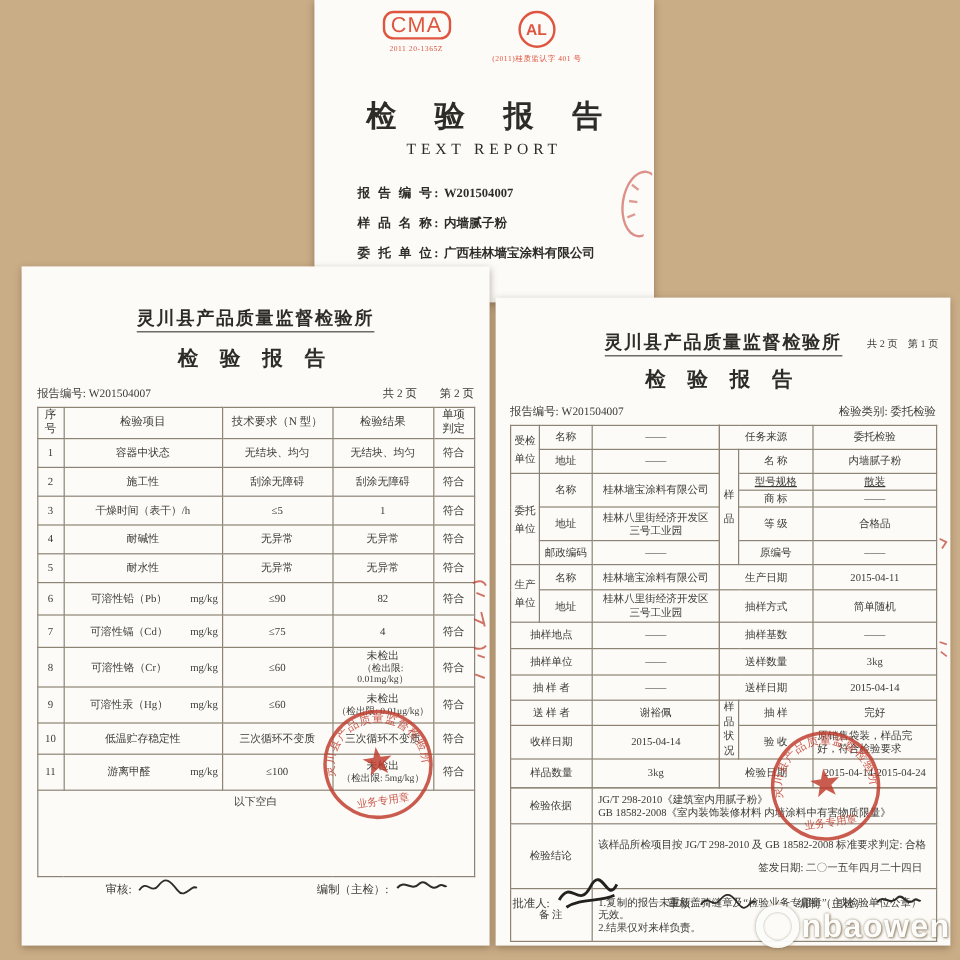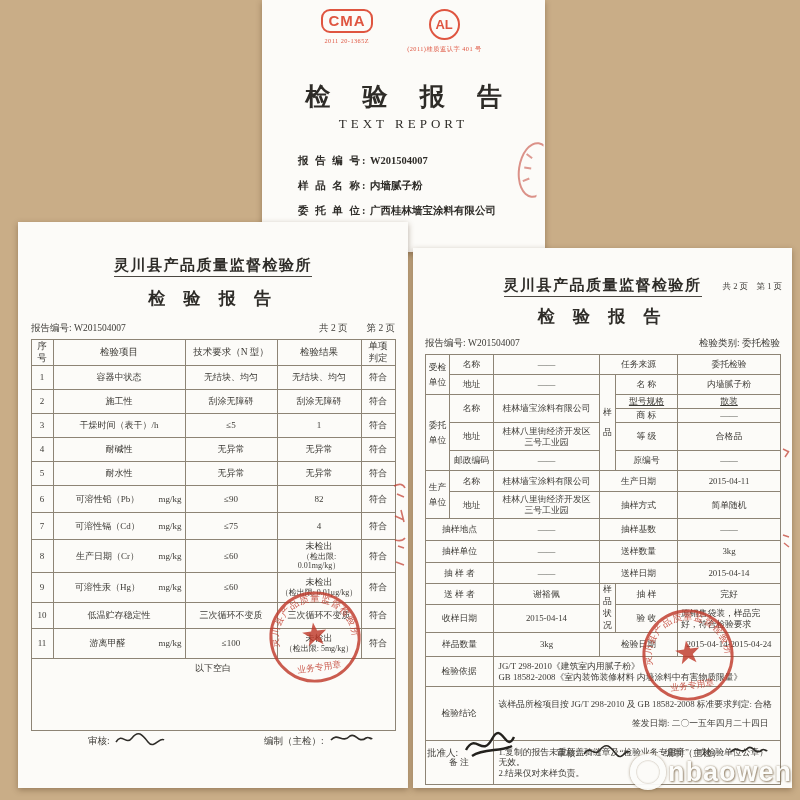--- a/index.html
+++ b/index.html
@@ -8,21 +8,21 @@
     background:#c9ad87;
     font-family:"Liberation Serif","DejaVu Serif",serif;
     color:#3d3b36;
   }
   .page{position:absolute;background:#fcfbf8;box-shadow:0 2px 6px rgba(70,45,20,.38);}
   
   #top-page{left:262px;top:0;width:283px;height:252px;z-index:1;}
   .logos{display:flex;justify-content:center;gap:30px;padding-top:9px;}
   .logo{display:flex;flex-direction:column;align-items:center;}
   .cma-box{border:2.5px solid #df5540;border-radius:9px;padding:0 5px;color:#df5540;
-    font-weight:bold;font-size:15px;letter-spacing:1px;line-height:20px;font-family:"Liberation Sans",sans-serif;}
+    font-weight:normal;font-size:18px;letter-spacing:1px;line-height:20px;font-family:"Liberation Sans",sans-serif;}
   .cal-circle{width:27px;height:27px;border:2.5px solid #df5540;border-radius:50%;
     display:flex;align-items:center;justify-content:center;color:#df5540;font-weight:bold;
     font-size:13px;font-family:"Liberation Sans",sans-serif;}
   .logo-cap{margin-top:4px;font-size:7px;color:#df5540;letter-spacing:.5px;transform:scale(.9);}
   .tp-title{text-align:center;margin-top:26px;font-size:25px;font-weight:bold;letter-spacing:13px;
     padding-left:13px;color:#2e2c28;}
   .tp-sub{text-align:center;margin-top:3px;font-size:13px;letter-spacing:4px;color:#2e2c28;}
   .tp-fields{margin:22px 0 0 36px;}
   .fld{margin-bottom:11px;font-size:10.5px;font-weight:bold;color:#2e2c28;}
   .flbl{letter-spacing:2px;}
@@ -213,21 +213,21 @@
       <td class="ti"><span>可溶性镉（Cd）</span><span class="unit">mg/kg</span></td>
       <td>≤75</td>
       <td>
             <div>4</div>
             <div class="note"></div>
           </td>
       <td>符合</td>
     </tr>
     <tr style="height:30px;">
       <td>8</td>
-      <td class="ti"><span>生产日期（Cr）</span><span class="unit">mg/kg</span></td>
+      <td class="ti"><span>可溶性铬（Cr）</span><span class="unit">mg/kg</span></td>
       <td>≤60</td>
       <td>
             <div>未检出</div>
             <div class="note">（检出限: 0.01mg/kg）</div>
           </td>
       <td>符合</td>
     </tr>
     <tr style="height:30px;">
       <td>9</td>
       <td class="ti"><span>可溶性汞（Hg）</span><span class="unit">mg/kg</span></td>

